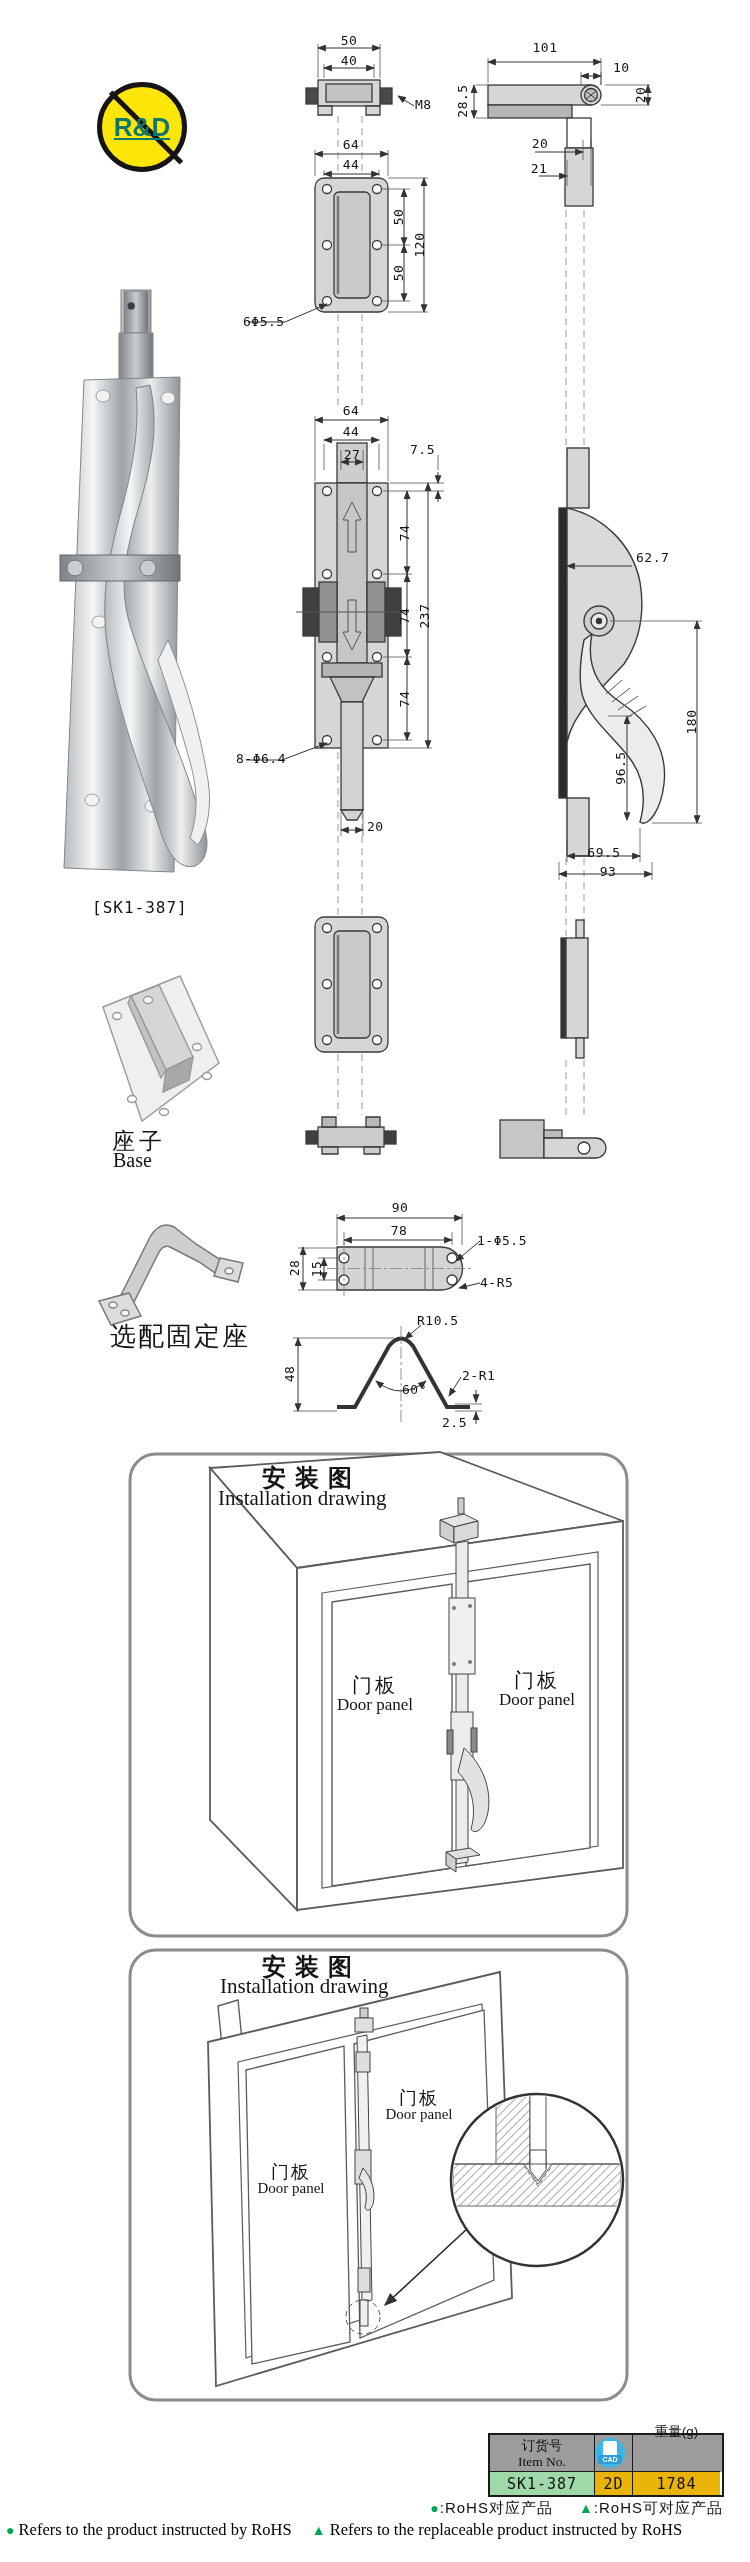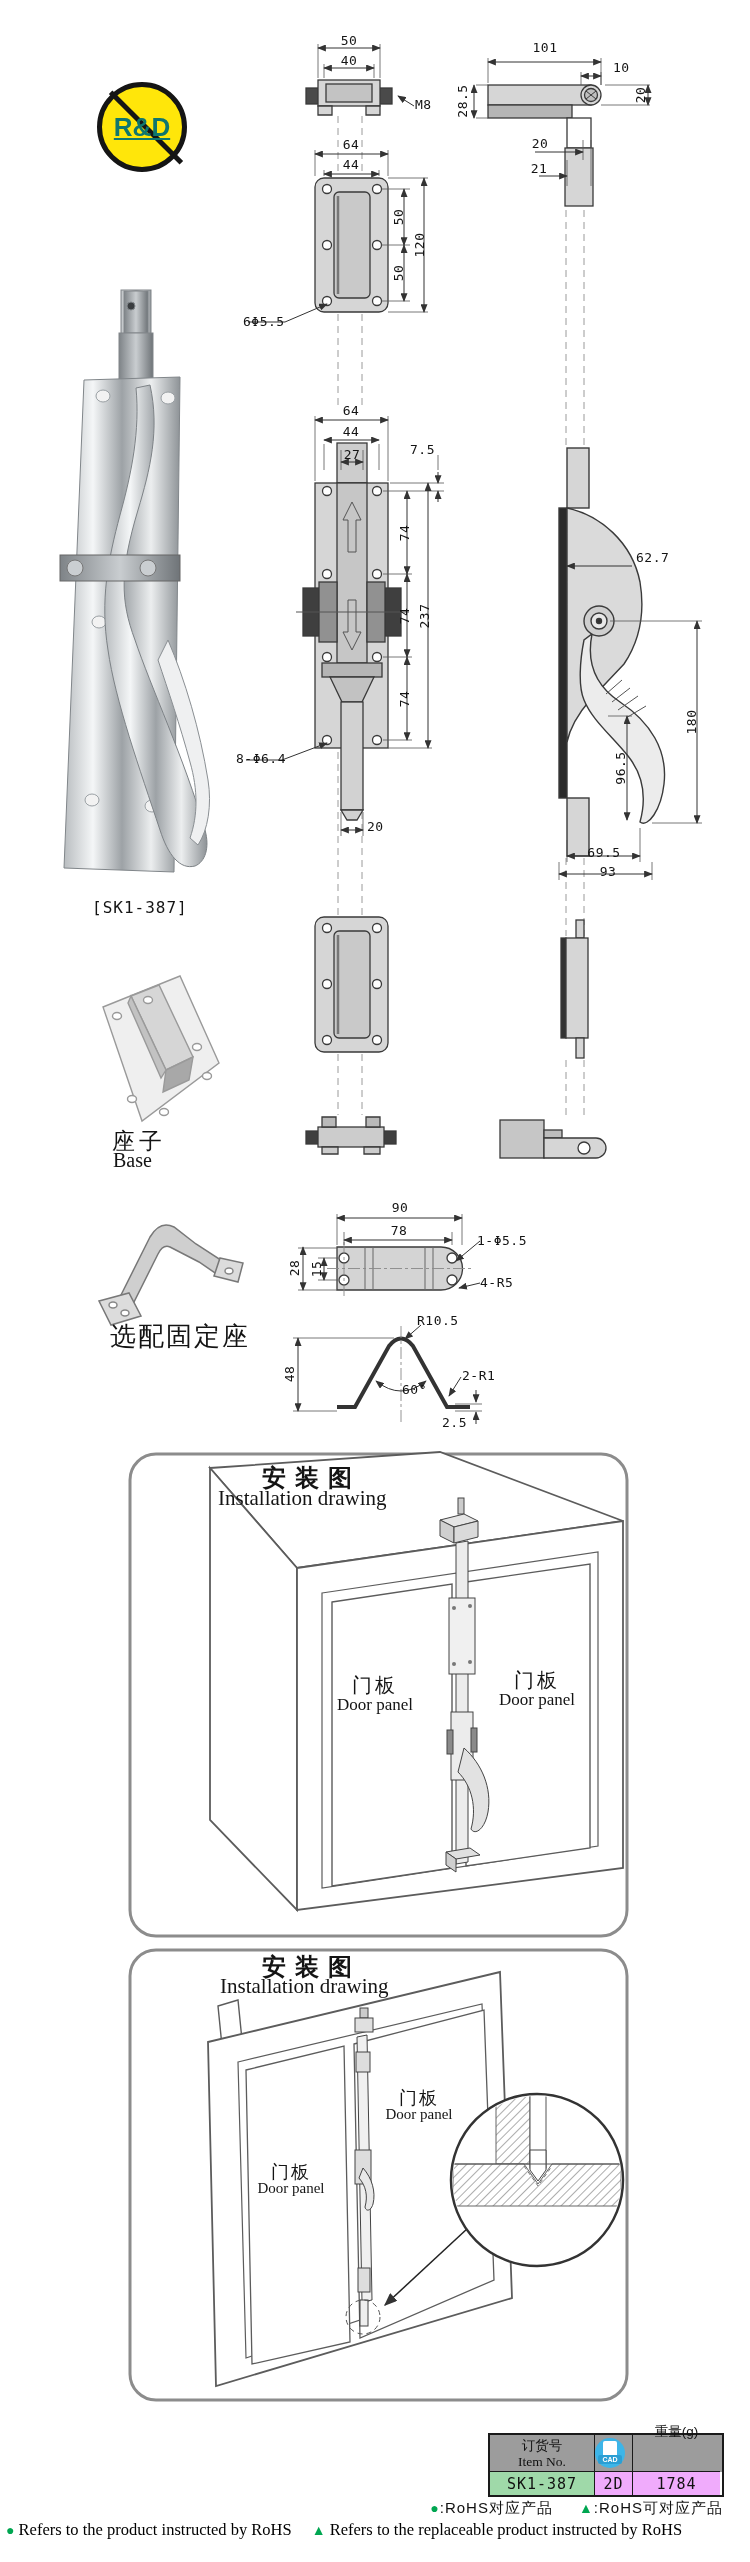--- a/index.html
+++ b/index.html
@@ -19,21 +19,21 @@
   .logo .slash{position:absolute;left:-6px;top:38px;width:100px;height:5px;background:#151515;transform:rotate(45deg);}
   .logo .txt{font:bold 26px "Liberation Sans",sans-serif;color:#0f766e;z-index:1;text-decoration:underline;}
   
   .tbl{position:absolute;left:488px;top:2433px;width:236px;border:2px solid #1a1a1a;box-sizing:border-box;}
   .tbl .hdr{display:grid;grid-template-columns:105px 38px 87px;background:#9c9c9c;}
   .tbl .row{display:grid;grid-template-columns:105px 38px 87px;}
   .tbl .cell{border-right:1.5px solid #1a1a1a;text-align:center;display:flex;flex-direction:column;
              justify-content:center;box-sizing:border-box;}
   .tbl .cell:last-child{border-right:none;gap:28px;}
   .tbl .hdr .cell{height:37px;border-bottom:1.5px solid #1a1a1a;}
-  .tbl .row .cell{height:23px;background:#f0abfc;}
+  .tbl .row .cell{height:23px;background:#eab308;}
   .hzh{font:13.5px "Liberation Sans",sans-serif;line-height:16px;}
   .hen{font:13.5px "Liberation Serif",serif;line-height:15px;}
   .vmono{font:15px "DejaVu Sans Mono",monospace;letter-spacing:1px;}
   .green{background:#9fd9a9 !important;}
   .cad{width:30px;height:30px;border-radius:50%;background:#3db5e8;position:relative;}
   .cad .doc{position:absolute;left:8px;top:3px;width:14px;height:17px;background:#fff;border-radius:2px;}
   .cad .band{position:absolute;left:3px;right:3px;bottom:4px;height:9px;background:#2b9fd4;border-radius:2px;}
   .cad .lbl{position:absolute;left:0;right:0;bottom:4px;font:bold 7px "Liberation Sans",sans-serif;
             color:#fff;text-align:center;line-height:9px;}
   

